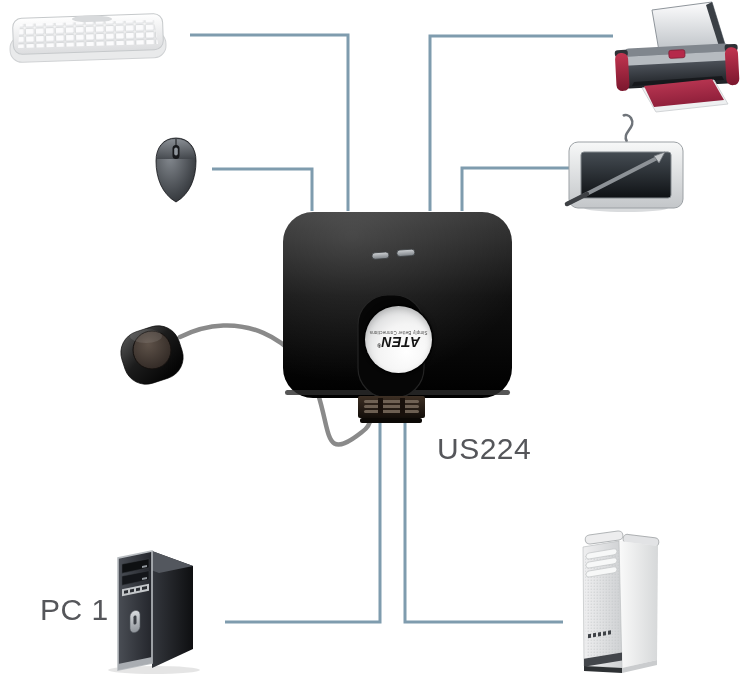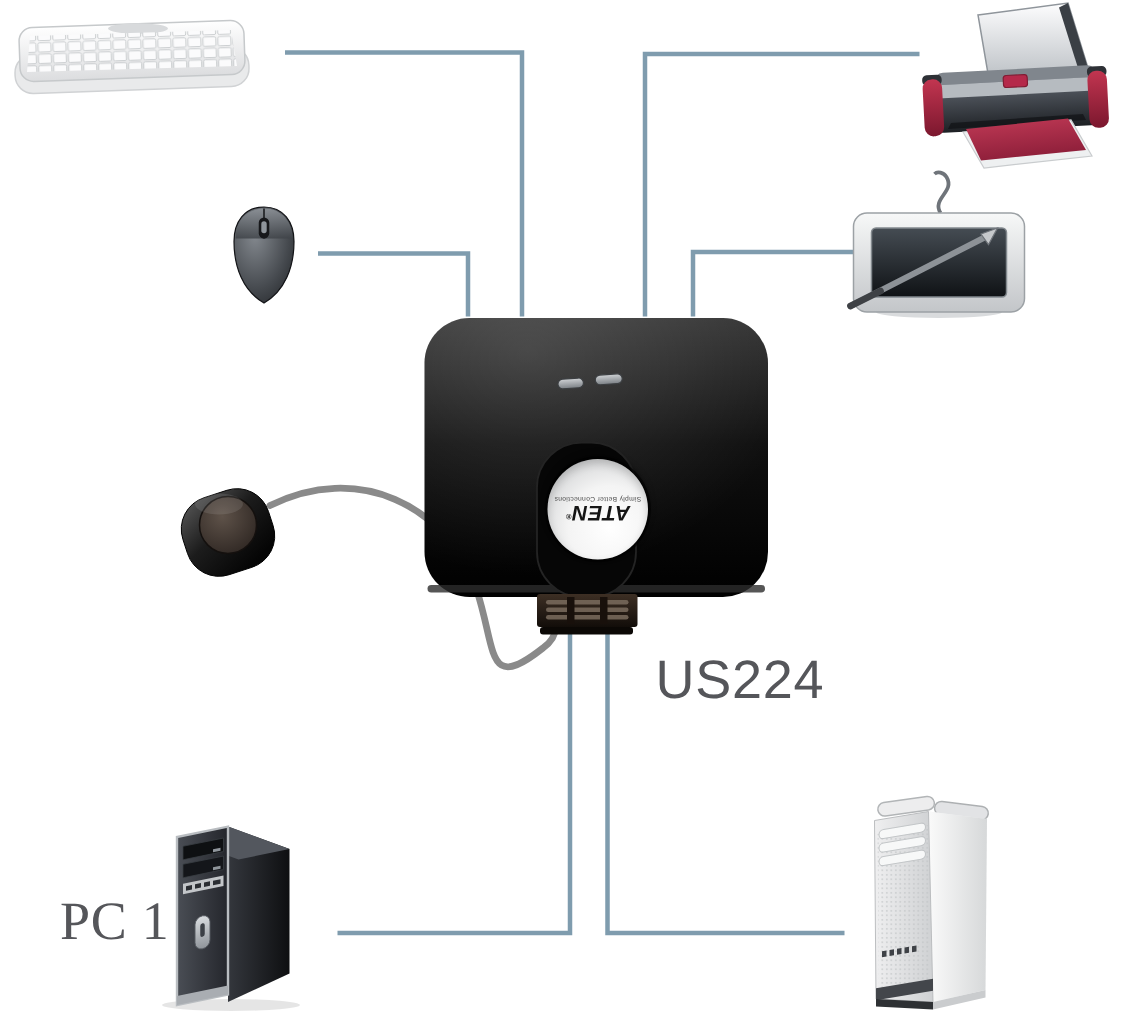--- a/index.html
+++ b/index.html
@@ -1,21 +1,21 @@
 <!DOCTYPE html>
 <html><head>
 <meta charset="utf-8">
 <style>
   html,body{margin:0;padding:0;background:#ffffff;}
   body{font-family:"Liberation Sans", sans-serif;}
   .canvas{position:relative;width:750px;height:679px;background:#ffffff;overflow:hidden;}
   .abs{position:absolute;}
-  .dev-label{position:absolute;color:#55565a;font-size:36px;letter-spacing:0.5px;white-space:nowrap;}
+  .dev-label{position:absolute;color:#55565a;font-size:30px;letter-spacing:0.5px;white-space:nowrap;}
   #label-us224{left:437px;top:432px;}
-  #label-pc1{left:40px;top:593px;font-family:Liberation Serif, serif;}
+  #label-pc1{left:40px;top:593px;}
   #label-pc2{left:674px;top:589px;}
   
   .aten-button{
     position:absolute;left:365px;top:306px;width:67px;height:67px;border-radius:50%;
     background:radial-gradient(circle at 38% 32%, #ffffff 0%, #f4f4f4 45%, #d9dadb 75%, #b9bbbd 100%);
     box-shadow:0 0 0 2px rgba(0,0,0,0.55), 0 2px 5px rgba(0,0,0,0.6), inset 0 -3px 6px rgba(0,0,0,0.18);
     transform:rotate(180deg);
     display:flex;flex-direction:column;align-items:center;justify-content:center;
   }
   .aten-wordmark{font-size:14px;font-weight:800;font-style:italic;color:#151515;letter-spacing:0.5px;line-height:1;}

